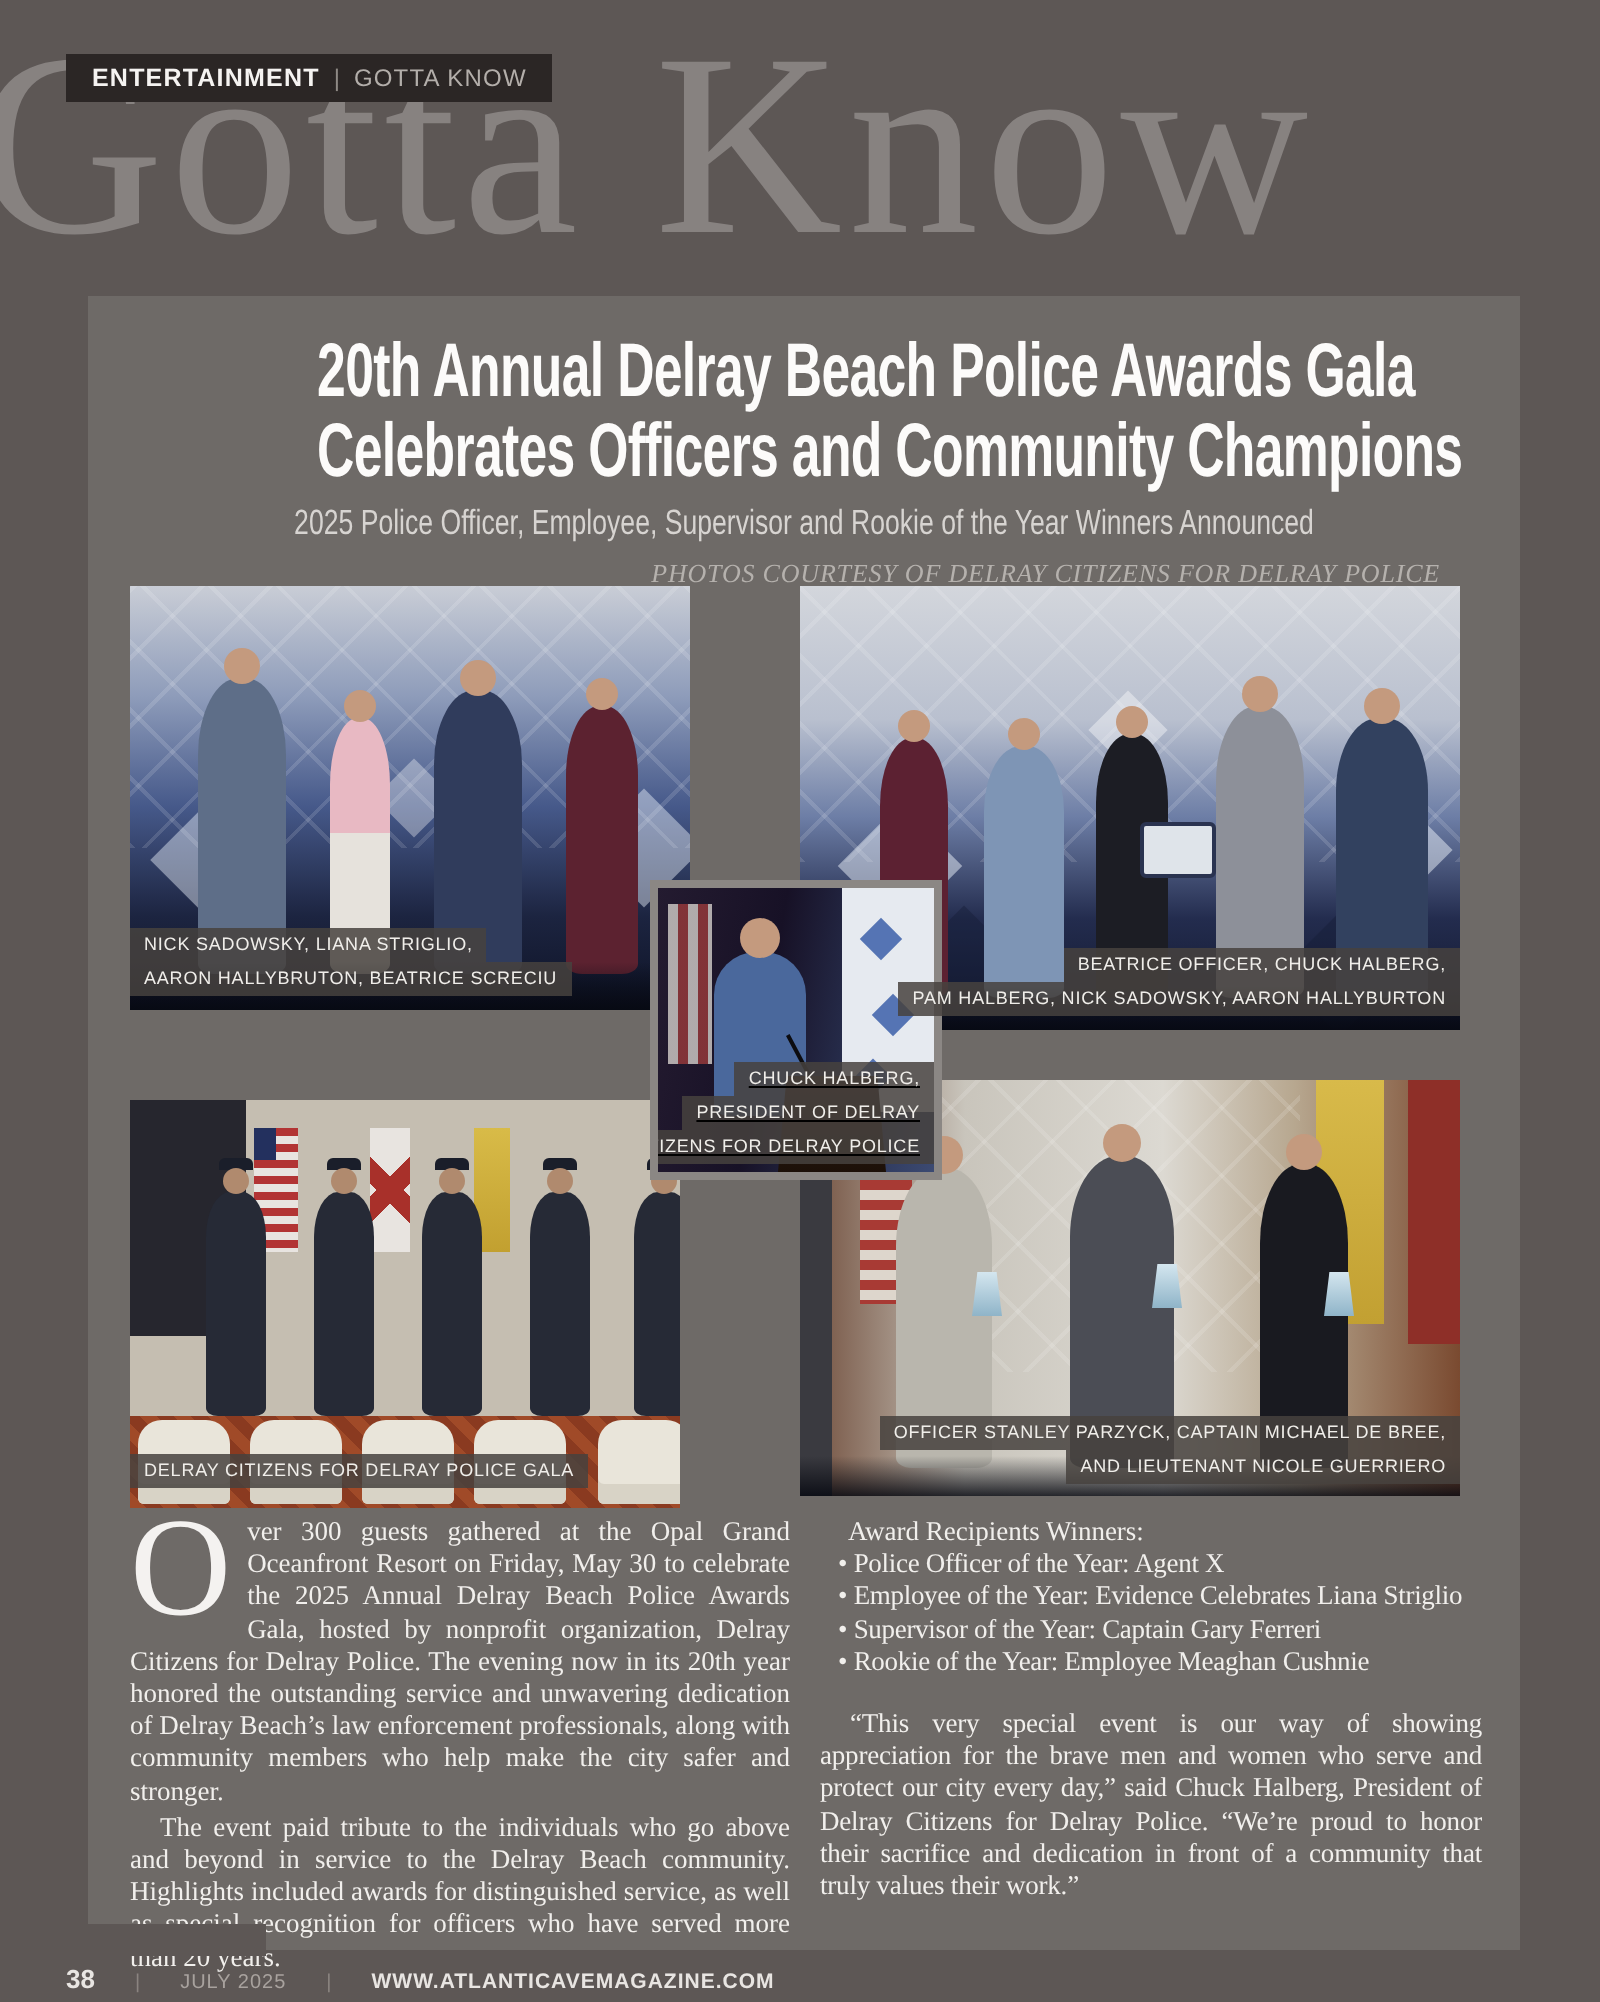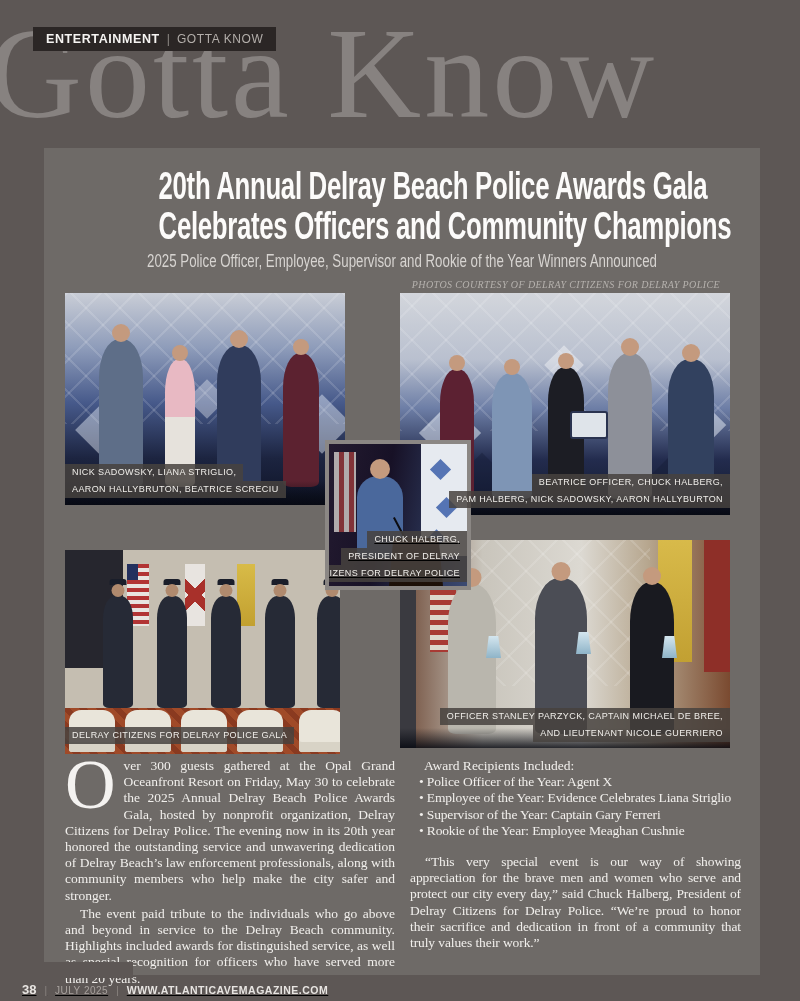--- a/index.html
+++ b/index.html
@@ -21,21 +21,21 @@
   
   .card{position:absolute;left:44px;top:148px;width:716px;height:827px;background:#6e6a67;z-index:1;}
   .corner-patch{position:absolute;left:0;top:962px;width:133px;height:16px;background:#5d5755;z-index:2;}
 
   .headline{position:absolute;top:18px;left:0;width:100%;margin:0;text-align:center;z-index:2;}
   .headline span{display:block;color:#fcfbfa;font-weight:800;font-size:38px;line-height:40px;
     letter-spacing:-.5px;transform:scaleX(.68);transform-origin:50% 50%;white-space:nowrap;}
   .subtitle{position:absolute;top:103px;left:0;width:100%;text-align:center;color:#d7d4d1;
     font-size:17.5px;transform:scaleX(.76);transform-origin:50% 50%;white-space:nowrap;}
   .credit{position:absolute;top:131px;right:40px;color:#b5b1ad;
-    font-family:"Liberation Serif",serif;font-style:italic;font-size:10px;letter-spacing:.4px;margin-left:41px;}
+    font-family:"Liberation Serif",serif;font-style:italic;font-size:13px;letter-spacing:.4px;margin-left:41px;}
 
   
   .photo{position:absolute;overflow:hidden;background:#1c2742;}
   .lattice{position:absolute;left:0;top:0;right:0;height:62%;
     background:repeating-linear-gradient(45deg,rgba(255,255,255,.13) 0 2px,transparent 2px 24px),
                repeating-linear-gradient(-45deg,rgba(255,255,255,.13) 0 2px,transparent 2px 24px);}
   .dia{position:absolute;transform:rotate(45deg);}
   .fig{position:absolute;border-radius:46% 46% 8px 8px / 26% 26% 5px 5px;}
   .fig i{position:absolute;left:50%;transform:translateX(-50%);border-radius:50%;background:#c49a7e;}
   .floor{position:absolute;left:0;right:0;bottom:0;background:linear-gradient(180deg,transparent,rgba(6,8,16,.85));}
@@ -100,21 +100,21 @@
   .dropcap{float:left;font-size:70px;line-height:50px;padding:2px 8px 0 0;color:#f4f2f0;}
   .para2{text-indent:15px;margin-top:2px !important;}
   .recipients{padding-left:9px;font-size:13.5px;line-height:16.2px;}
   .recipients .rhead{text-indent:5px;}
   .recipients ul{list-style:none;margin:0;padding:0;}
   .recipients li{white-space:nowrap;letter-spacing:-.15px;}
   .recipients li::before{content:"• ";}
   .quote{margin-top:15px !important;text-indent:15px;letter-spacing:-.1px;}
 
   
-  .footer{position:absolute;left:22px;top:982px;display:flex;align-items:baseline;gap:8px;z-index:3;text-decoration:underline;}
+  .footer{position:absolute;left:33px;top:982px;display:flex;align-items:baseline;gap:20px;z-index:3;}
   .footer .pg{color:#e8e5e2;font-weight:bold;font-size:13px;}
   .footer .fsep{color:#8a8480;font-size:10px;}
   .footer .iss{color:#a8a29e;font-size:10px;letter-spacing:.5px;}
   .footer .site{color:#e8e5e2;font-weight:bold;font-size:10.5px;letter-spacing:.5px;}
 </style>
 </head>
 <body>
 
 <div class="page">
 
@@ -273,21 +273,21 @@
       </div>
     </div>
 
     <div class="cols">
       <div class="colL">
         <p><span class="dropcap">O</span><span>ver 300 guests gathered at the Opal Grand Oceanfront Resort on Friday, May 30 to celebrate the 2025 Annual Delray Beach Police Awards Gala, hosted by nonprofit organization, Delray Citizens for Delray Police. The evening now in its 20th year honored the outstanding service and unwavering dedication of Delray Beach’s law enforcement professionals, along with community members who help make the city safer and stronger.</span></p>
         <p class="para2">The event paid tribute to the individuals who go above and beyond in service to the Delray Beach community. Highlights included awards for distinguished service, as well as special recognition for officers who have served more than 20 years.</p>
       </div>
       <div class="colR">
         <div class="recipients">
-          <div class="rhead">Award Recipients Included:</div>
+          <div class="rhead">Award Recipients Winners:</div>
           <ul>
             <li>Police Officer of the Year: Agent X</li>
             <li>Employee of the Year: Evidence Celebrates Liana Striglio</li>
             <li>Supervisor of the Year: Captain Gary Ferreri</li>
             <li>Rookie of the Year: Employee Meaghan Cushnie</li>
           </ul>
         </div>
         <p class="quote">“This very special event is our way of showing appreciation for the brave men and women who serve and protect our city every day,” said Chuck Halberg, President of Delray Citizens for Delray Police. “We’re proud to honor their sacrifice and dedication in front of a community that truly values their work.”</p>
       </div>
     </div>

